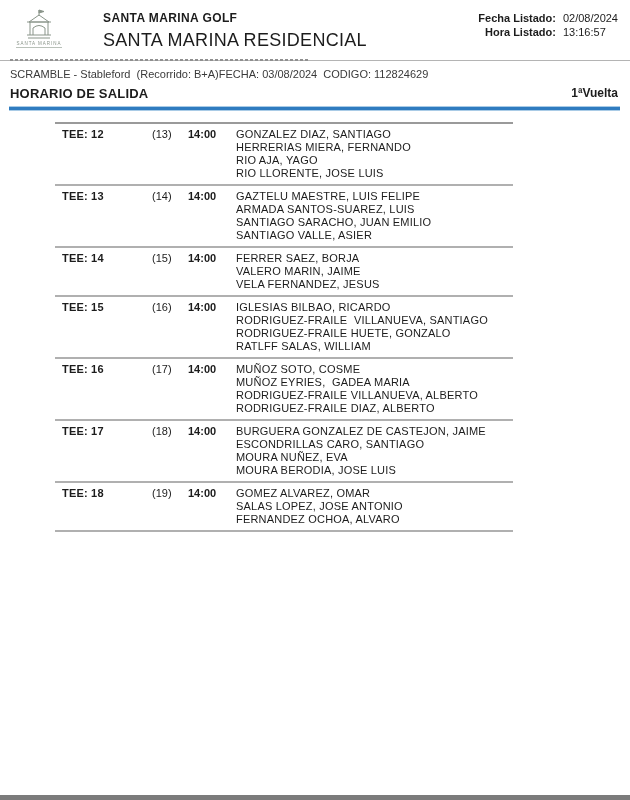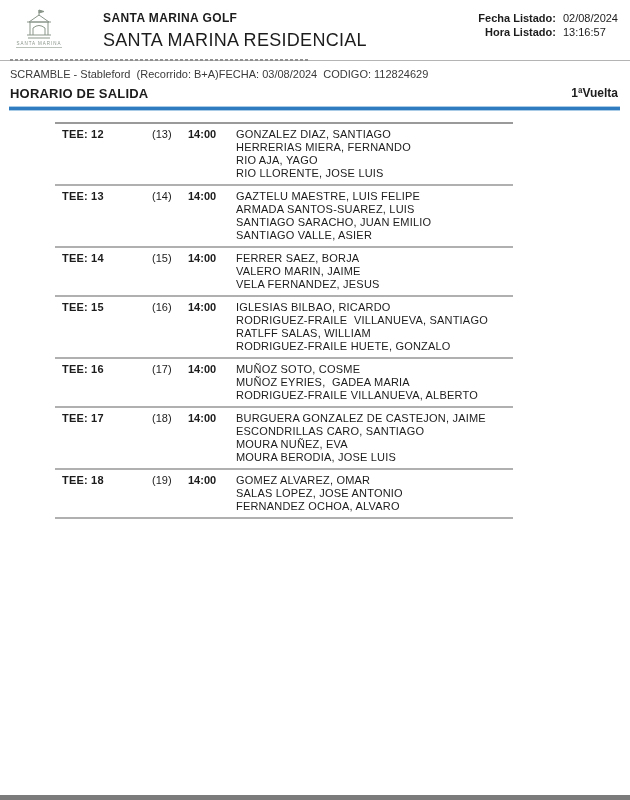--- a/index.html
+++ b/index.html
@@ -179,33 +179,34 @@
     </div>
   </div>
 
   <div class="tee-row">
     <div class="col-tee">TEE: 15</div>
     <div class="col-group">(16)</div>
     <div class="col-time">14:00</div>
     <div class="col-players">
       <div class="player-line">IGLESIAS BILBAO, RICARDO</div>
       <div class="player-line">RODRIGUEZ-FRAILE  VILLANUEVA, SANTIAGO</div>
+      <div class="player-line">RODRIGUEZ-FRAILE HUETE, GONZALO</div>
       <div class="player-line">RATLFF SALAS, WILLIAM</div>
-      <div class="player-line">RODRIGUEZ-FRAILE HUETE, GONZALO</div>
     </div>
   </div>
 
   <div class="tee-row">
     <div class="col-tee">TEE: 16</div>
     <div class="col-group">(17)</div>
     <div class="col-time">14:00</div>
     <div class="col-players">
       <div class="player-line">MUÑOZ SOTO, COSME</div>
       <div class="player-line">MUÑOZ EYRIES,  GADEA MARIA</div>
       <div class="player-line">RODRIGUEZ-FRAILE VILLANUEVA, ALBERTO</div>
+      <div class="player-line">RODRIGUEZ-FRAILE DIAZ, ALBERTO</div>
     </div>
   </div>
 
   <div class="tee-row">
     <div class="col-tee">TEE: 17</div>
     <div class="col-group">(18)</div>
     <div class="col-time">14:00</div>
     <div class="col-players">
       <div class="player-line">BURGUERA GONZALEZ DE CASTEJON, JAIME</div>
       <div class="player-line">ESCONDRILLAS CARO, SANTIAGO</div>

